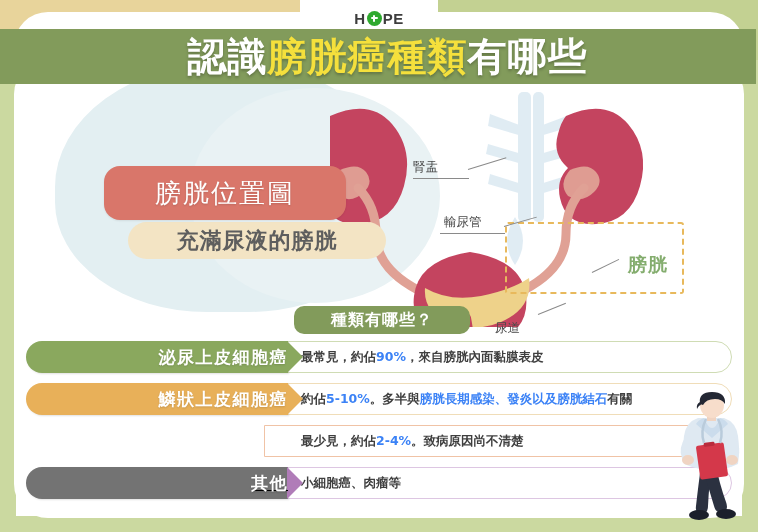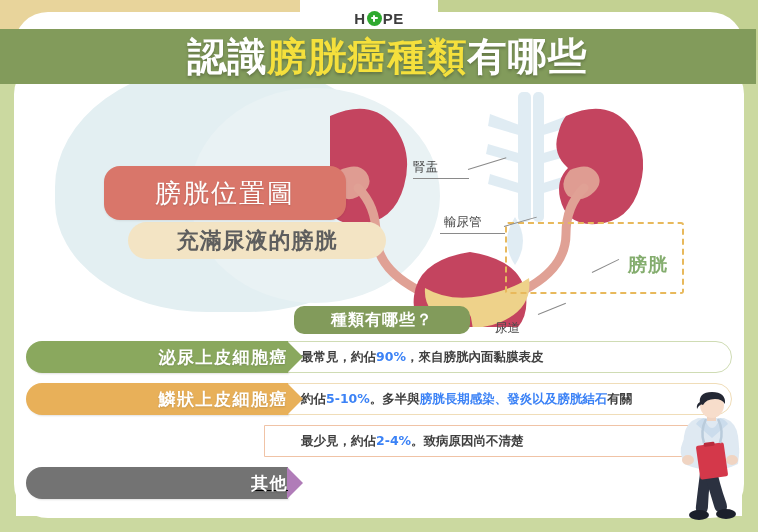--- a/index.html
+++ b/index.html
@@ -294,20 +294,23 @@
       </div>
     </div>
 
     <div class="row">
       <div class="row-desc desc-orange">
         <div class="row-desc-txt"><span>最少見，約佔</span><span class="red">2-4%</span><span>。致病原因尚不清楚</span><span class="red"></span><span></span></div>
       </div>
     </div>
 
     <div class="row">
+      <div class="row-desc desc-purple">
+        <div class="row-desc-txt"><span>小細胞癌、肉瘤等</span><span class="red"></span><span></span><span class="red"></span><span></span></div>
+      </div>
       <div class="row-tag tag-purple">
         <span>其他</span>
       </div>
     </div>
 
   </div>
 
   <svg class="doctor" viewBox="0 0 86 130">
 
     <path d="M34 66 q-4 30 -6 48 q-1 8 5 8 q7 0 7 -8 q1 -22 4 -40 Z" fill="#2b3140"></path>

